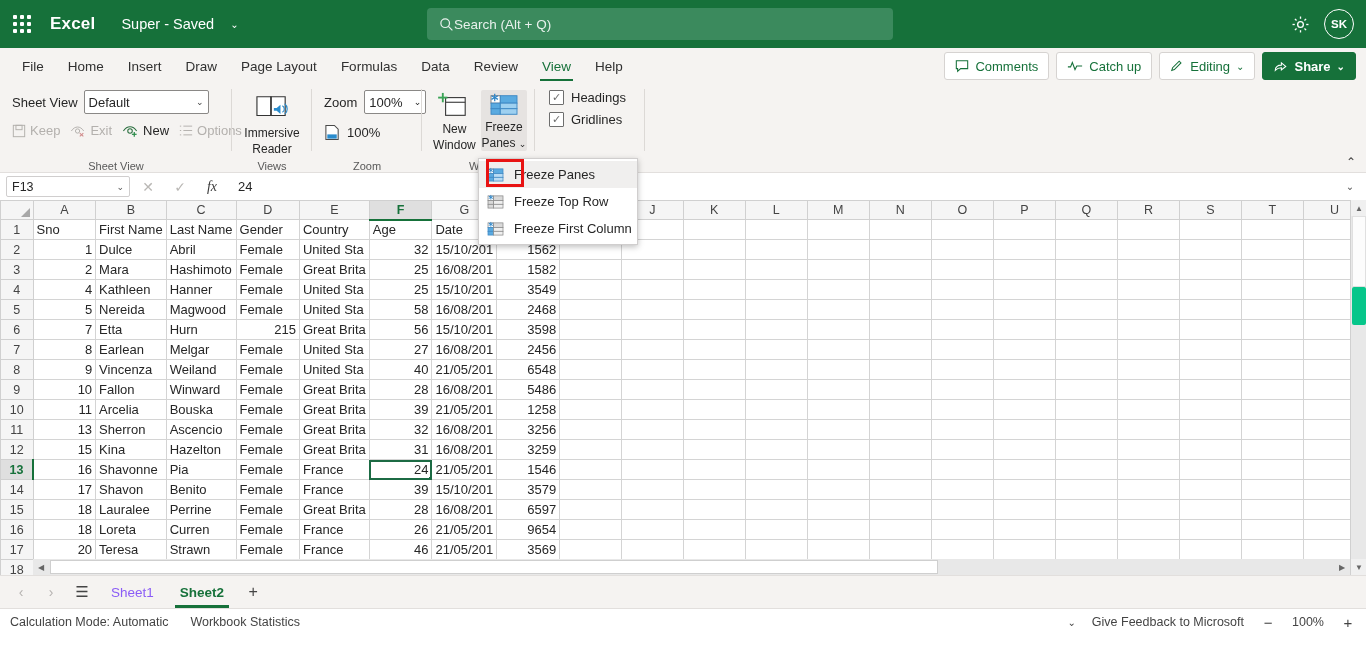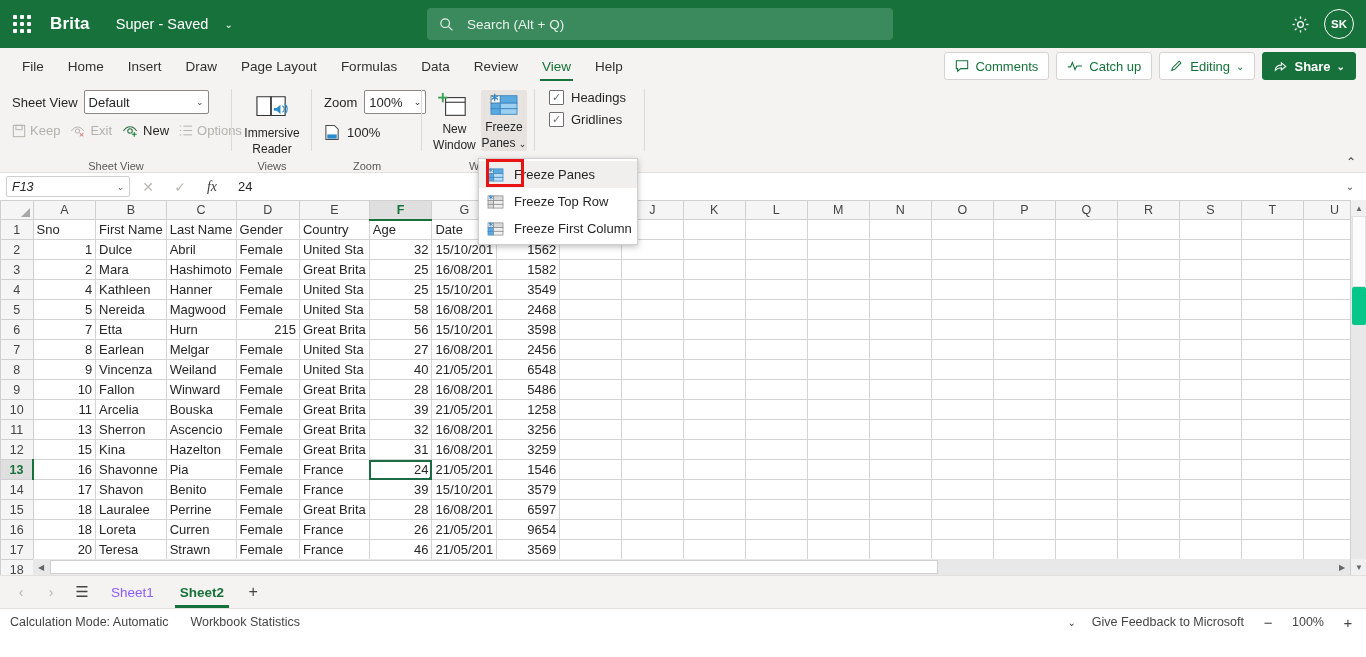--- a/index.html
+++ b/index.html
@@ -18,21 +18,21 @@
   }
   #waffle{ width:44px; display:flex; align-items:center; justify-content:center; cursor:pointer; }
   .waffle-grid{ display:grid; grid-template-columns:repeat(3,4px); grid-gap:3px; }
   .waffle-grid i{ width:4px;height:4px;background:#fff;border-radius:1px;display:block;}
   #app-name{ font-size:17px; font-weight:bold; margin-left:6px; letter-spacing:.2px; }
   #doc-title{ margin-left:26px; font-size:14.5px; display:flex; align-items:center; gap:16px; cursor:pointer;}
   #doc-title .chev{ font-size:10px; }
   #searchbox{
     position:absolute; left:427px; top:8px; width:466px; height:32px;
     background:#3b8a5d; border-radius:4px; display:flex; align-items:center;
-    padding:0 12px; gap:13px; cursor:text;
+    padding:0 12px; gap:0; cursor:text;
   }
   #searchbox .ph{ color:#e8f1ec; font-size:13.5px; }
   #tb-right{ position:absolute; right:12px; top:0; height:48px; display:flex; align-items:center; gap:14px;}
   #avatar{
     width:30px;height:30px;border-radius:50%;border:1.5px solid #fff;
     display:flex;align-items:center;justify-content:center;font-size:11.5px;font-weight:bold;cursor:pointer;
   }
 
   
   #tabbar{
@@ -118,21 +118,21 @@
   .fm-ico{ width:17px;height:15px; position:relative; }
   #redbox{
     position:absolute; left:486px; top:159px; width:38px; height:28px;
     border:3px solid #e81313; z-index:70; pointer-events:none;
   }
 
   
   #fbar{ height:27px; display:flex; align-items:center; background:#fff; padding:0 6px; gap:4px;}
   #namebox{
     width:124px;height:21px;border:1px solid #d0cece;background:#fff;border-radius:2px;
-    display:flex;align-items:center;justify-content:space-between;padding:0 5px;font-size:12.5px;cursor:pointer;font-style:italic;
+    display:flex;align-items:center;justify-content:space-between;padding:0 5px;font-size:12.5px;cursor:pointer;
   }
   #namebox .chev{ font-size:9px;color:#555;}
   .fb-ic{ width:28px;height:21px;display:flex;align-items:center;justify-content:center;font-size:14px;color:#b9b7b4;cursor:pointer;}
   .fb-ic.fx{ color:#3a3a3a; font-style:italic; font-family:"Liberation Serif",serif; font-size:14px;}
   #fcontent{
     flex:1;height:21px;border:none;display:flex;align-items:center;padding-left:8px;font-size:13px;cursor:text;
   }
   #fb-expand{ width:20px;text-align:center;font-size:10px;color:#555;cursor:pointer;}
 
   
@@ -212,21 +212,21 @@
         <i></i>
         <i></i>
         <i></i>
         <i></i>
         <i></i>
         <i></i>
         <i></i>
         <i></i>
       </div>
   </div>
-  <div id="app-name">Brita</div>
+  <div id="app-name">Excel</div>
   <div id="doc-title">
     <span>Super - Saved</span>
     <span class="chev">⌄</span>
   </div>
   <div id="searchbox">
     <svg width="15" height="15" viewBox="0 0 16 16">
       <circle cx="6.6" cy="6.6" r="4.6" fill="none" stroke="#eaf2ee" stroke-width="1.3"></circle>
       <line x1="10" y1="10" x2="14.3" y2="14.3" stroke="#eaf2ee" stroke-width="1.3"></line>
     </svg>
     <span class="ph">Search (Alt + Q)</span>

